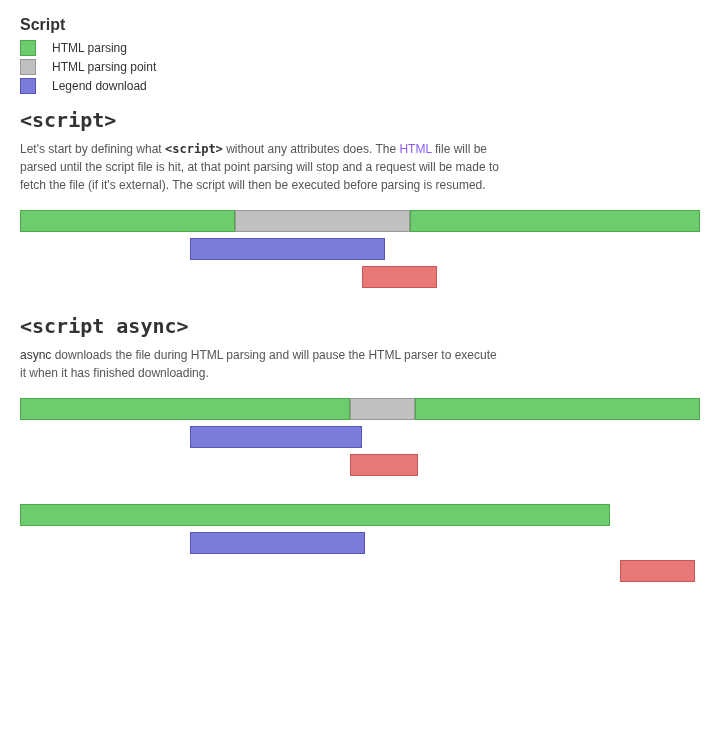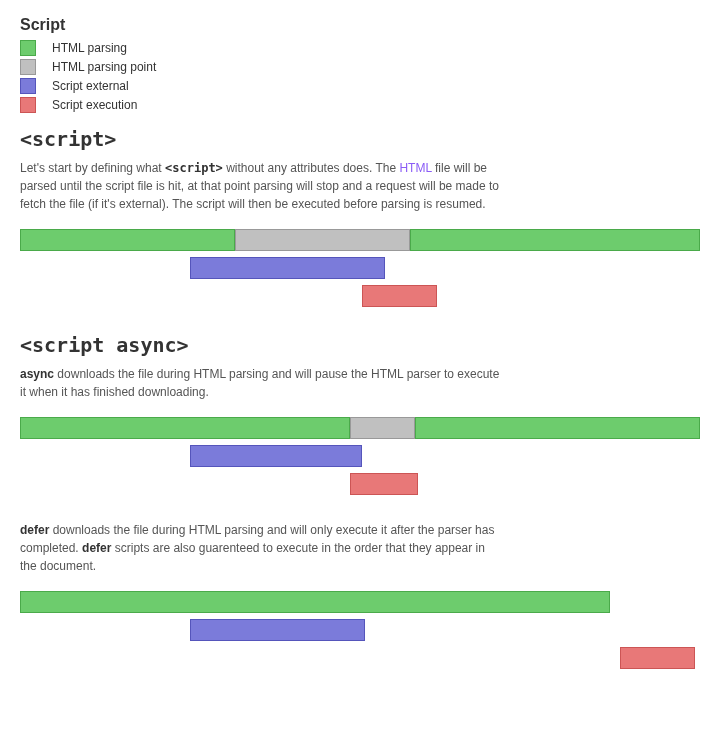--- a/index.html
+++ b/index.html
@@ -62,21 +62,21 @@
     .desc code, .inline-code {
       font-family: monospace;
       font-weight: bold;
       color: #333;
       font-size: 12px;
     }
     .desc a, .link-color {
       color: #8b5cf6;
     }
     .desc strong {
-      font-weight: bold;
+      font-weight: normal;
       color: #333;
       text-align: right;
     }
 
     
     .timeline-container {
       position: relative;
       width: 680px;
       margin-bottom: 24px;
     }
@@ -111,25 +111,21 @@
     <div class="legend-item">
       <div class="legend-box green"></div>
       <span>HTML parsing</span>
     </div>
     <div class="legend-item">
       <div class="legend-box gray"></div>
       <span>HTML parsing point</span>
     </div>
     <div class="legend-item">
       <div class="legend-box blue"></div>
-      <span>Script external</span>
-    </div>
-    <div class="legend-item">
-      <div class="legend-box red"></div>
-      <span>Script execution</span>
+      <span>Legend download</span>
     </div>
   </div>
 </div>
 
 <div class="section-block">
   <div class="section-heading">&lt;script&gt;</div>
   <p class="desc">
     Let's start by defining what <code>&lt;script&gt;</code> without any attributes does. The <span class="link-color">HTML</span> file will be parsed until the script file is hit, at that point parsing will stop and a request will be made to fetch the file (if it's external). The script will then be executed before parsing is resumed.
   </p>
 
@@ -175,23 +171,20 @@
       <div class="bar blue" style="left: 170px; width: 172px;"></div>
     </div>
 
     <div class="timeline-row">
       <div class="bar red" style="left: 330px; width: 68px;"></div>
     </div>
   </div>
 </div>
 
 <div class="section-block">
-  <p class="desc">
-    <strong>defer</strong> downloads the file during HTML parsing and will only execute it after the parser has completed. <strong>defer</strong> scripts are also guarenteed to execute in the order that they appear in the document.
-  </p>
 
   <div class="timeline-container">
 
     <div class="timeline-row">
       <div class="bar green" style="left: 0px; width: 590px;"></div>
     </div>
 
     <div class="timeline-row">
       <div class="bar blue" style="left: 170px; width: 175px;"></div>
     </div>

